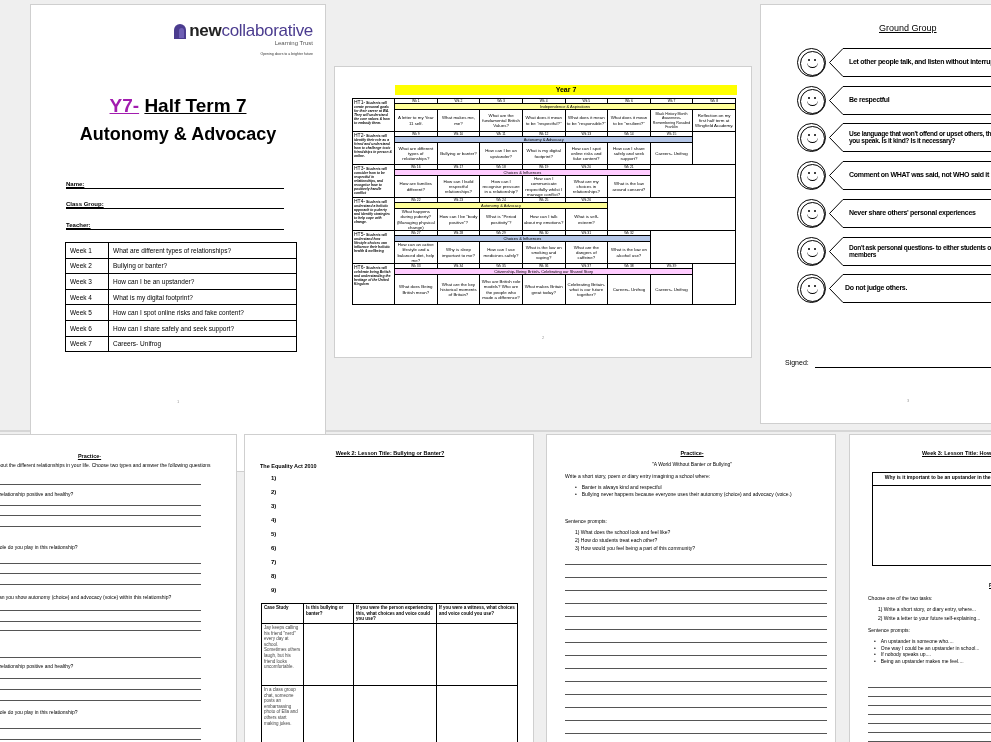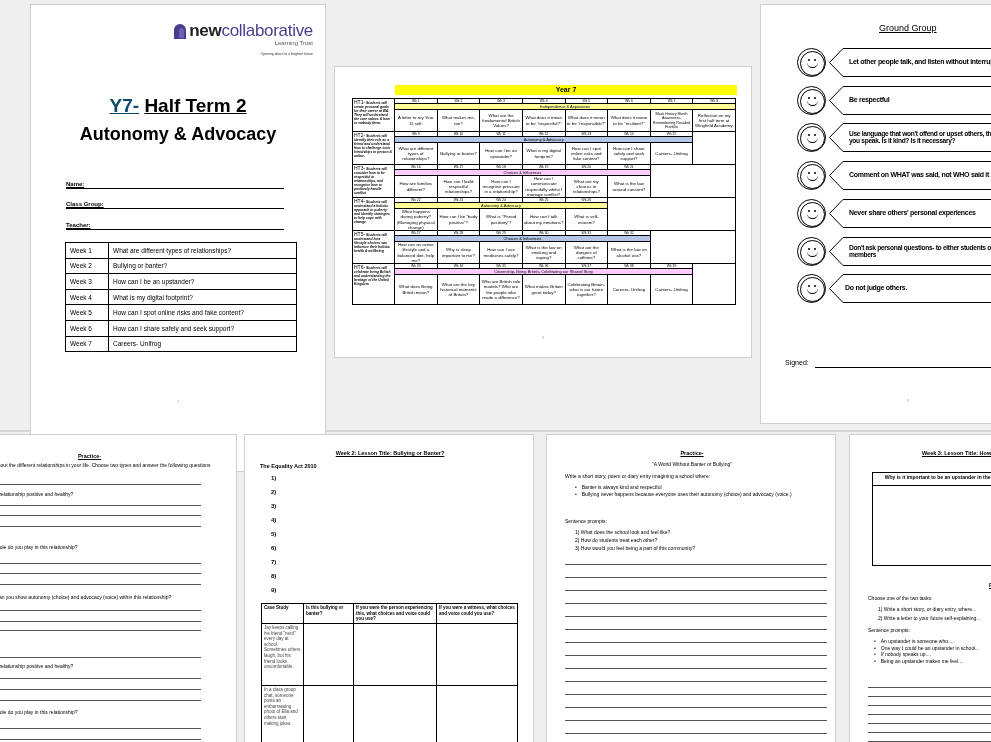--- a/index.html
+++ b/index.html
@@ -13,21 +13,21 @@
   #p1 { left: 30px; top: 4px; width: 296px; height: 468px; }
   .logo { position: absolute; right: 12px; top: 16px; text-align: right; }
   .logo-row { display: flex; align-items: center; justify-content: flex-end; gap: 3px; }
   .logo-door { width: 12px; height: 15px; background: #4b3c8f; border-radius: 6px 6px 0 0; position: relative; }
   .logo-door::after { content: ""; position: absolute; right: 2px; top: 4px; width: 5px; height: 10px; background: #6e5fb4; border-radius: 3px 3px 0 0; }
   .logo-text { font-size: 17px; color: #4b3c8f; letter-spacing: -0.3px; }
   .logo-text b { color: #222; font-weight: bold; }
   .logo-sub { font-size: 6px; color: #555; margin-top: -1px; }
   .logo-tag { font-size: 3.5px; color: #333; margin-top: 6px; }
   .cover-title { position: absolute; left: 0; width: 100%; top: 90px; text-align: center; font-weight: bold; font-size: 19px; }
-  .cover-title .y7 { color: #0c4a6e; text-decoration: underline; }
+  .cover-title .y7 { color: #a21caf; text-decoration: underline; }
   .cover-title .ht { text-decoration: underline; }
   .cover-sub { position: absolute; left: 0; width: 100%; top: 119px; text-align: center; font-weight: bold; font-size: 18px; }
   .fieldline { position: absolute; left: 35px; width: 218px; font-size: 6px; font-weight: bold; border-bottom: 1px solid #000; text-decoration: underline; padding-bottom: 1px; }
   .weeks { position: absolute; left: 34px; top: 237px; width: 232px; border-collapse: collapse; font-size: 6.5px; }
   .weeks td { border: 1px solid #000; height: 15.6px; padding: 0 4px; }
   .weeks td:first-child { width: 43px; }
 
   
   #p2 { left: 334px; top: 66px; width: 418px; height: 292px; }
   .y7bar { position: absolute; left: 60px; top: 18px; width: 342px; height: 10px; background: #ffff00; font-size: 7px; font-weight: bold; text-align: center; line-height: 10px; }
@@ -83,21 +83,21 @@
   <div class="page" id="p1">
     <div class="logo">
       <div class="logo-row">
         <span class="logo-door"></span>
         <span class="logo-text"><b>new</b><span>collaborative</span></span>
       </div>
       <div class="logo-sub">Learning Trust</div>
       <div class="logo-tag">Opening doors to a brighter future</div>
     </div>
     <div class="cover-title">
-      <span class="y7">Y7-</span> <span class="ht">Half Term 2</span>
+      <span class="y7">Y7-</span> <span class="ht">Half Term 7</span>
     </div>
     <div class="cover-sub">Autonomy &amp; Advocacy</div>
     <div class="fieldline" style="top:176px">Name:</div>
     <div class="fieldline" style="top:196px">Class Group:</div>
     <div class="fieldline" style="top:217px">Teacher:</div>
     <table class="weeks">
       <tbody>
           <tr>
             <td>Week 1</td>
             <td>What are different types of relationships?</td>

